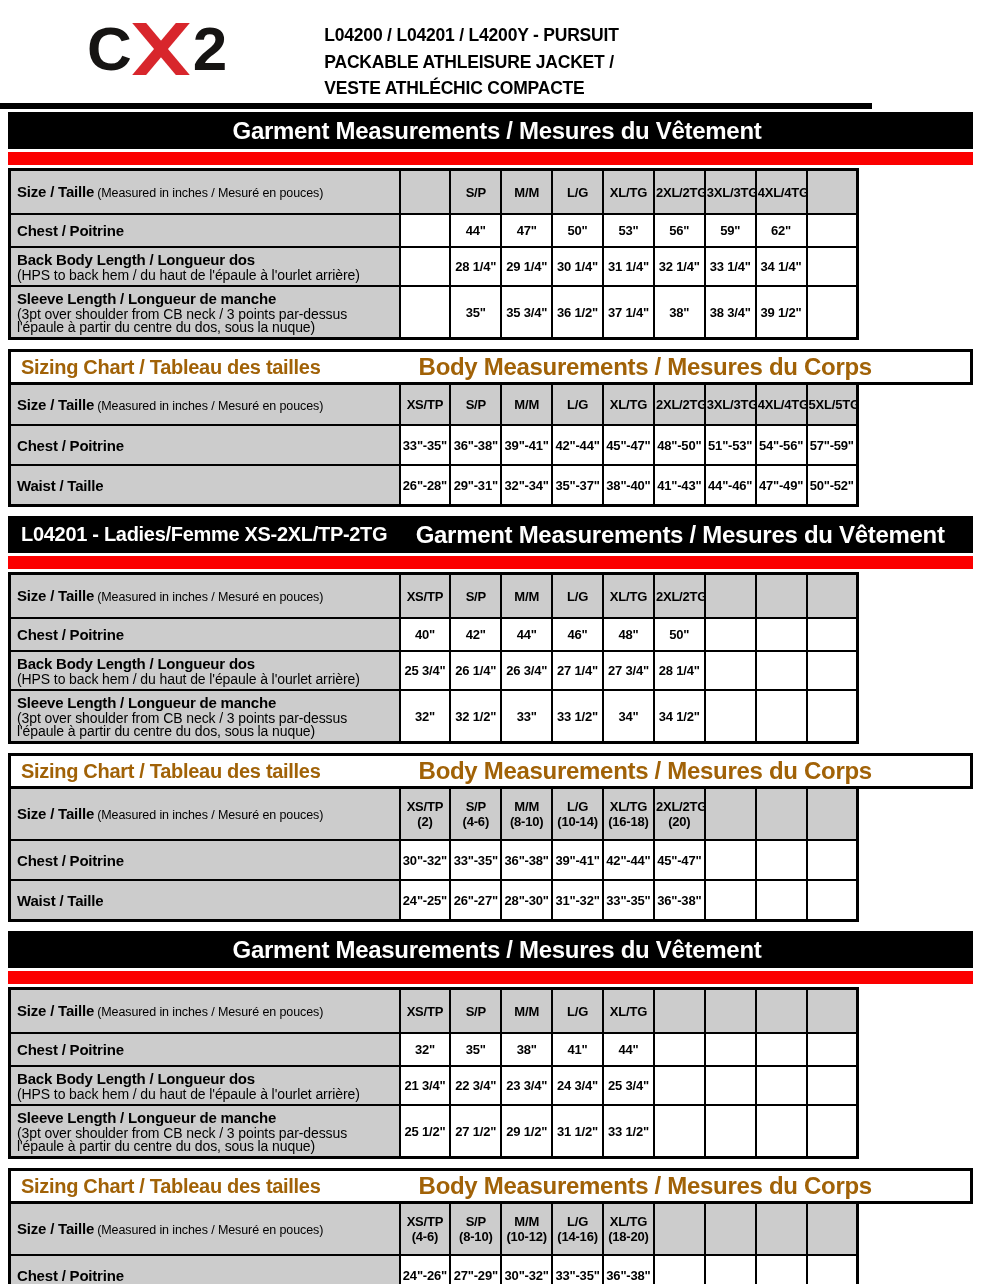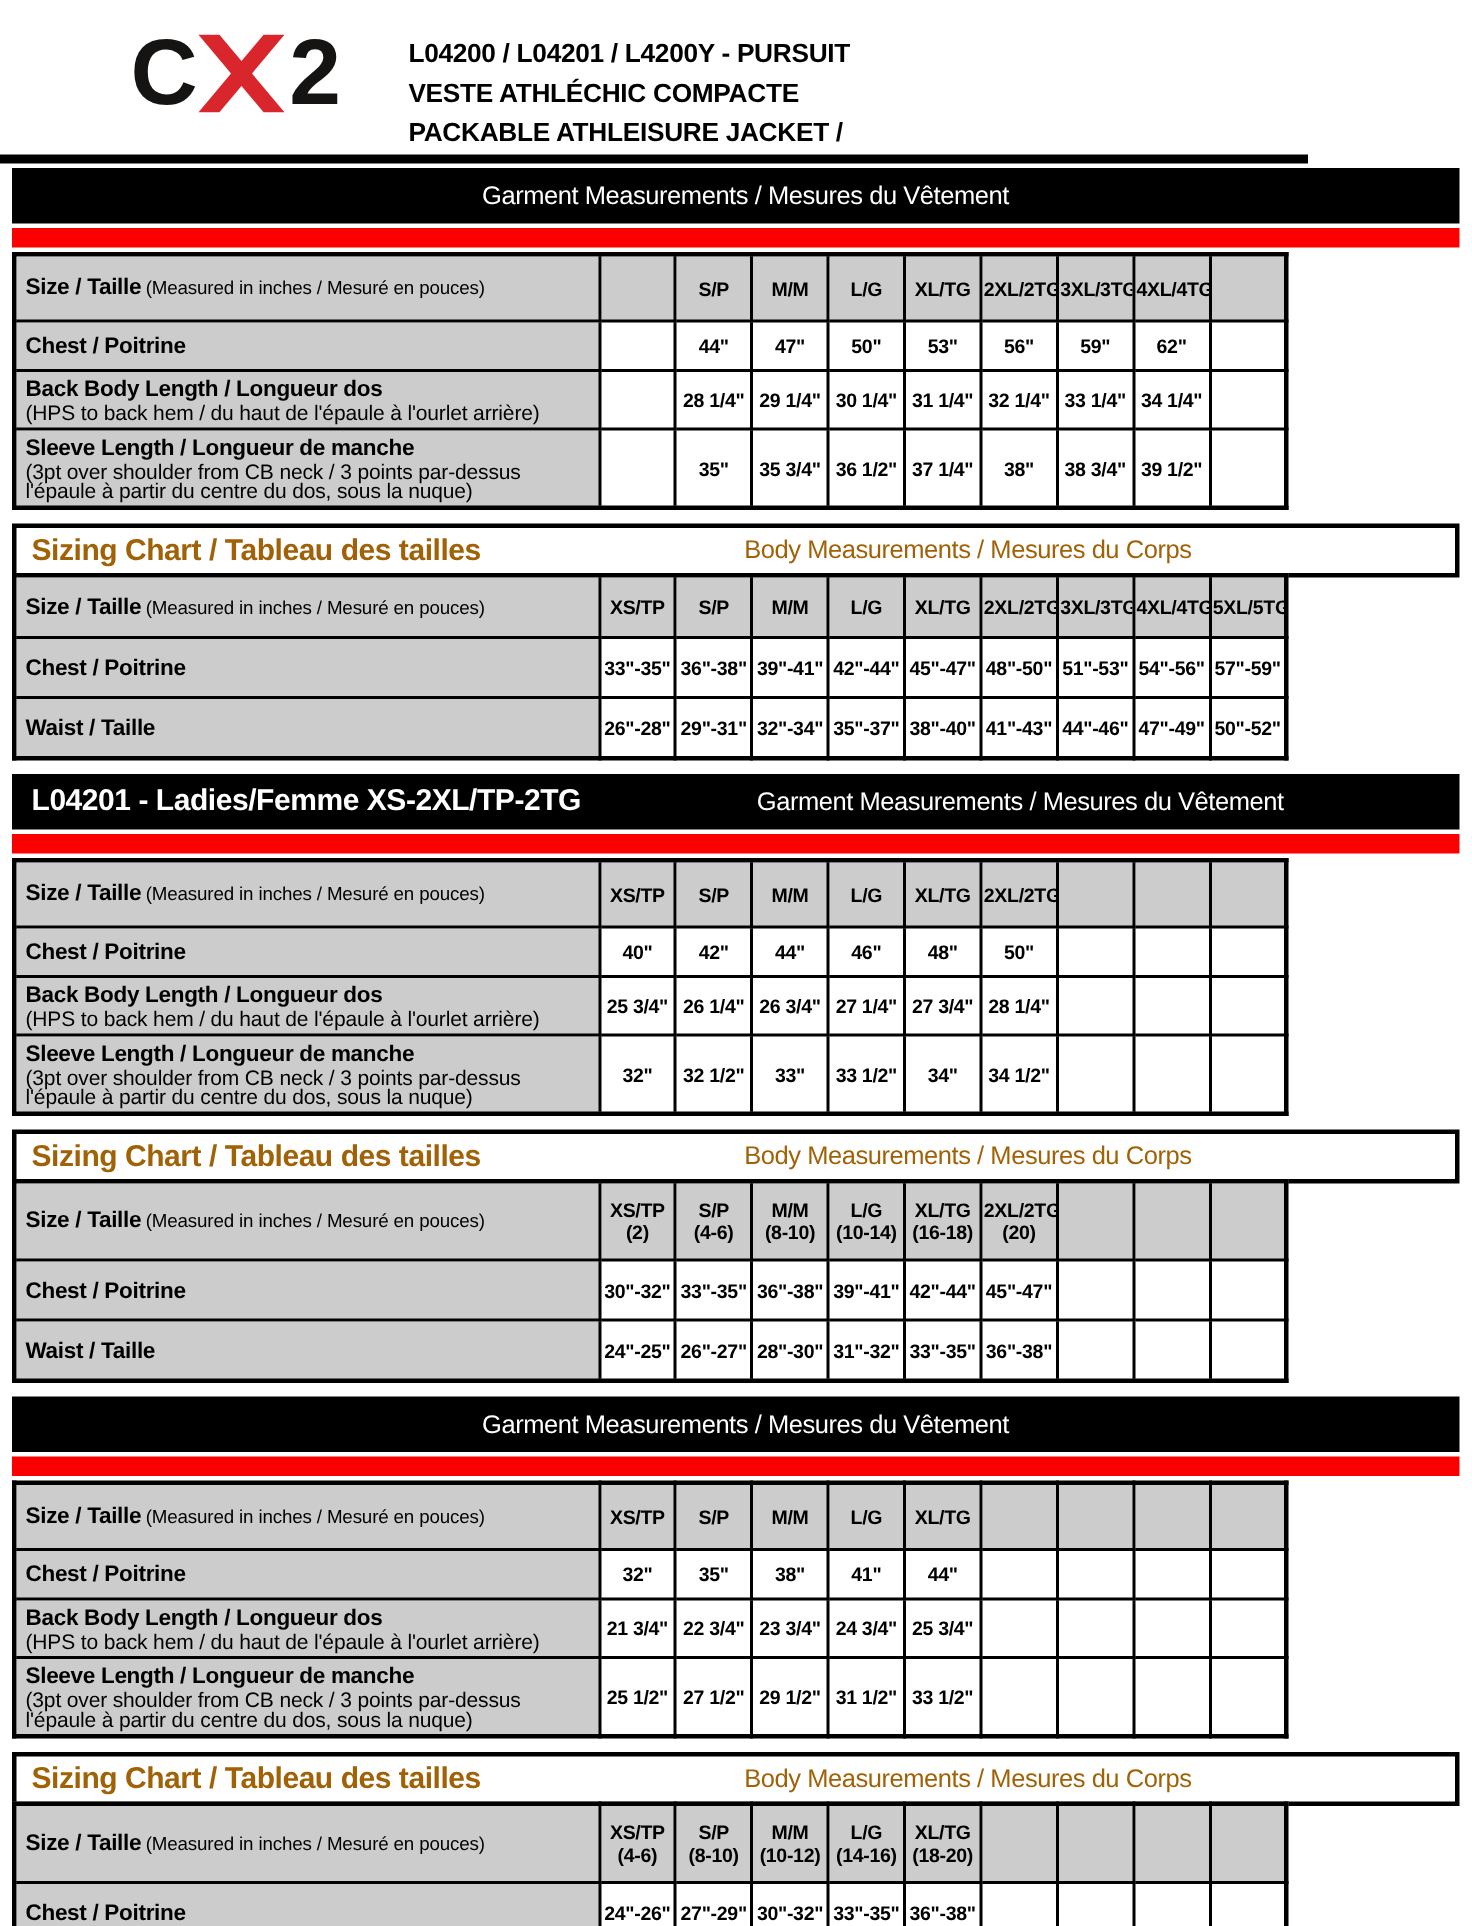--- a/index.html
+++ b/index.html
@@ -6,28 +6,28 @@
   body{
     width:981px;height:1284px;overflow:hidden;background:#fff;color:#000;
     font-family:"Liberation Sans",sans-serif;
     --accent-red:#fb0000;--cell-gray:#cccccc;--logo-red:#d8262c;
   }
   
   .page-header{display:flex;align-items:flex-start;padding:20px 0 0 87px;height:82px;}
   .logo{display:flex;align-items:center;height:58px;letter-spacing:-3px;}
   .logo-c,.logo-2{font-size:62px;font-weight:bold;line-height:54px;color:#161413;}
   .logo-x{width:62px;height:52px;margin:0 1px;color:var(--logo-red);}
-  .titles{margin-left:48px;font-weight:bold;font-size:17.5px;line-height:26.5px;letter-spacing:-0.2px;padding-top:2px;}
+  .titles{margin-left:100px;font-weight:bold;font-size:17.5px;line-height:26.5px;letter-spacing:-0.2px;padding-top:2px;}
   .title-rule{height:6px;background:#000;width:872px;margin:1px 0 3px 0;}
   
   .sec{margin:0 8px 9px 8px;}
   .bar-black{height:37px;background:#000;color:#fff;display:flex;align-items:center;padding-left:13px;}
   .bar-white{height:30px;background:#fff;color:#a16207;border:3px solid #000;display:flex;align-items:center;padding-left:10px;}
   .bar-left{font-weight:bold;font-size:20px;letter-spacing:-0.3px;white-space:nowrap;}
-  .bar-right{flex:1;text-align:center;font-weight:normal;font-size:17px;letter-spacing:-0.3px;white-space:nowrap;}
+  .bar-right{flex:1;text-align:center;font-weight:bold;font-size:24px;letter-spacing:-0.3px;white-space:nowrap;}
   .bar-red{height:13px;background:var(--accent-red);margin:3px 0;}
   
   table.mtable{border-collapse:collapse;table-layout:fixed;width:851px;border:3px solid #000;background:#fff;}
   .sec-body table.mtable{margin-top:-3px;}
   table.mtable col.c-label{width:390px;}
   table.mtable th,table.mtable td{border:2px solid #000;vertical-align:middle;overflow:hidden;}
   th.lbl{background:var(--cell-gray);text-align:left;padding:3px 6px;font-weight:normal;}
   .lbl-bold{font-weight:bold;font-size:15px;letter-spacing:-0.2px;}
   .lbl-note{font-weight:normal;font-size:14px;letter-spacing:-0.1px;line-height:13px;}
   span.lbl-note{font-size:12.5px;margin-left:3px;}
@@ -47,22 +47,22 @@
   <div class="logo">
     <span class="logo-c">C</span>
     <svg class="logo-x" viewBox="0 0 62 56" aria-hidden="true">
       <polygon points="0,0 15,0 62,56 47,56" fill="currentColor"></polygon>
       <polygon points="47,0 62,0 15,56 0,56" fill="currentColor"></polygon>
     </svg>
     <span class="logo-2">2</span>
   </div>
   <div class="titles">
     <div>L04200 / L04201 / L4200Y - PURSUIT</div>
+    <div>PACKABLE ATHLEISURE JACKET /</div>
     <div>VESTE ATHLÉCHIC COMPACTE</div>
-    <div>PACKABLE ATHLEISURE JACKET /</div>
   </div>
 </div>
 <div class="title-rule"></div>
 
 <div id="sections">
     <section class="sec sec-garment">
       <div class="bar-black">
         <span class="bar-right">Garment Measurements / Mesures du Vêtement</span>
       </div>
       <div class="bar-red"></div>

